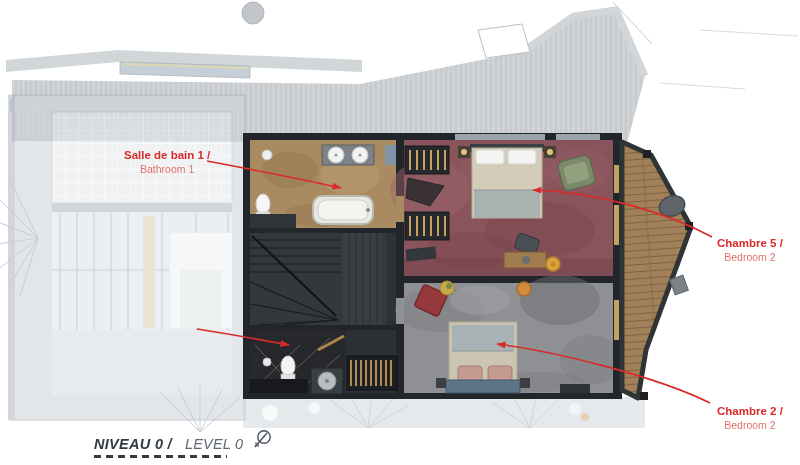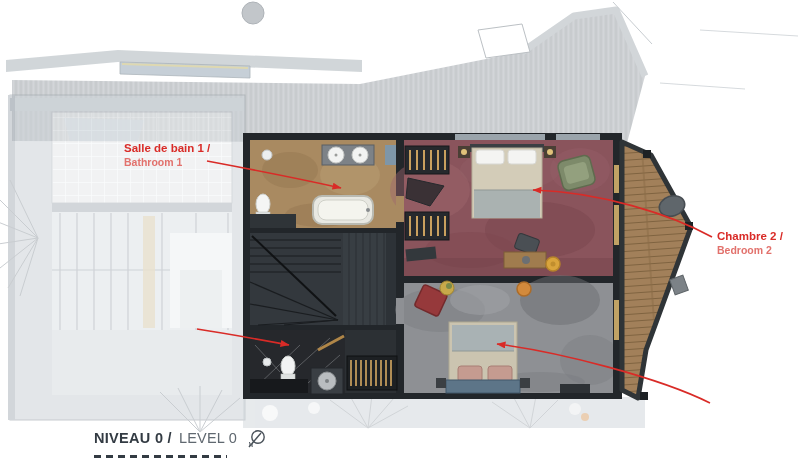--- a/index.html
+++ b/index.html
@@ -1,24 +1,24 @@
 <!DOCTYPE html>
 <html><head>
 <meta charset="utf-8">
 <style>
   html,body{margin:0;padding:0;background:#ffffff;}
   #stage{position:relative;width:800px;height:465px;background:#ffffff;overflow:hidden;
          font-family:"Liberation Sans",sans-serif;}
   #planSvg{position:absolute;left:0;top:0;}
-  .anno{position:absolute;line-height:1.15;white-space:nowrap;}
+  .anno{position:absolute;line-height:1.15;white-space:nowrap;margin-top:7px;}
   .anno .fr{font-weight:bold;font-size:11.5px;color:#d92b27;display:block;}
-  .anno .en{font-weight:700;font-size:10.5px;color:#e2716c;display:block;margin-top:1px;}
-  #legend{position:absolute;left:94px;top:430px;display:flex;align-items:flex-start;}
+  .anno .en{font-weight:400;font-size:10.5px;color:#e2716c;display:block;margin-top:1px;text-align:center;}
+  #legend{position:absolute;left:94px;top:430px;display:flex;align-items:flex-end;font-style:italic;}
   #legend .t-fr{font-weight:bold;font-size:14.5px;color:#333b43;letter-spacing:.3px;}
-  #legend .t-en{font-weight:400;font-size:14.5px;color:#606870;margin-left:7px;letter-spacing:.2px;}
+  #legend .t-en{font-weight:400;font-size:14.5px;color:#606870;margin-left:13px;letter-spacing:.2px;}
   #legend .compass{margin-left:8px;margin-top:-2px;}
   #legend-dash{position:absolute;left:94px;top:455px;width:133px;height:3px;
     background:repeating-linear-gradient(90deg,#333b43 0 7px,transparent 7px 12px);}
 </style>
 </head>
 <body>
 
 <div id="stage">
 
 <svg id="planSvg" width="800" height="465" viewBox="0 0 800 465">
@@ -321,20 +321,24 @@
     <path d="M712,237 C670,214 600,192 533,190" marker-end="url(#arrh)"></path>
     <path d="M710,403 C660,378 560,352 497,344" marker-end="url(#arrh)"></path>
   </g>
 </svg>
 
 <div class="anno" style="left:124px;top:142px">
   <span class="fr">Salle de bain 1 /</span>
   <span class="en">Bathroom 1</span>
 </div>
 <div class="anno" style="left:717px;top:230px">
+  <span class="fr">Chambre 5 /</span>
+  <span class="en">Bedroom 2</span>
+</div>
+<div class="anno" style="left:717px;top:398px">
   <span class="fr">Chambre 2 /</span>
   <span class="en">Bedroom 2</span>
 </div>
 
 <div id="legend">
   <span class="t-fr">NIVEAU 0 /</span>
   <span class="t-en">LEVEL 0</span>
   <svg class="compass" width="24" height="24" viewBox="0 0 24 24">
     <circle cx="13" cy="9" r="6.2" fill="none" stroke="#4a525a" stroke-width="1.4"></circle>
     <line x1="4" y1="19" x2="16" y2="5" stroke="#4a525a" stroke-width="1.4"></line>

